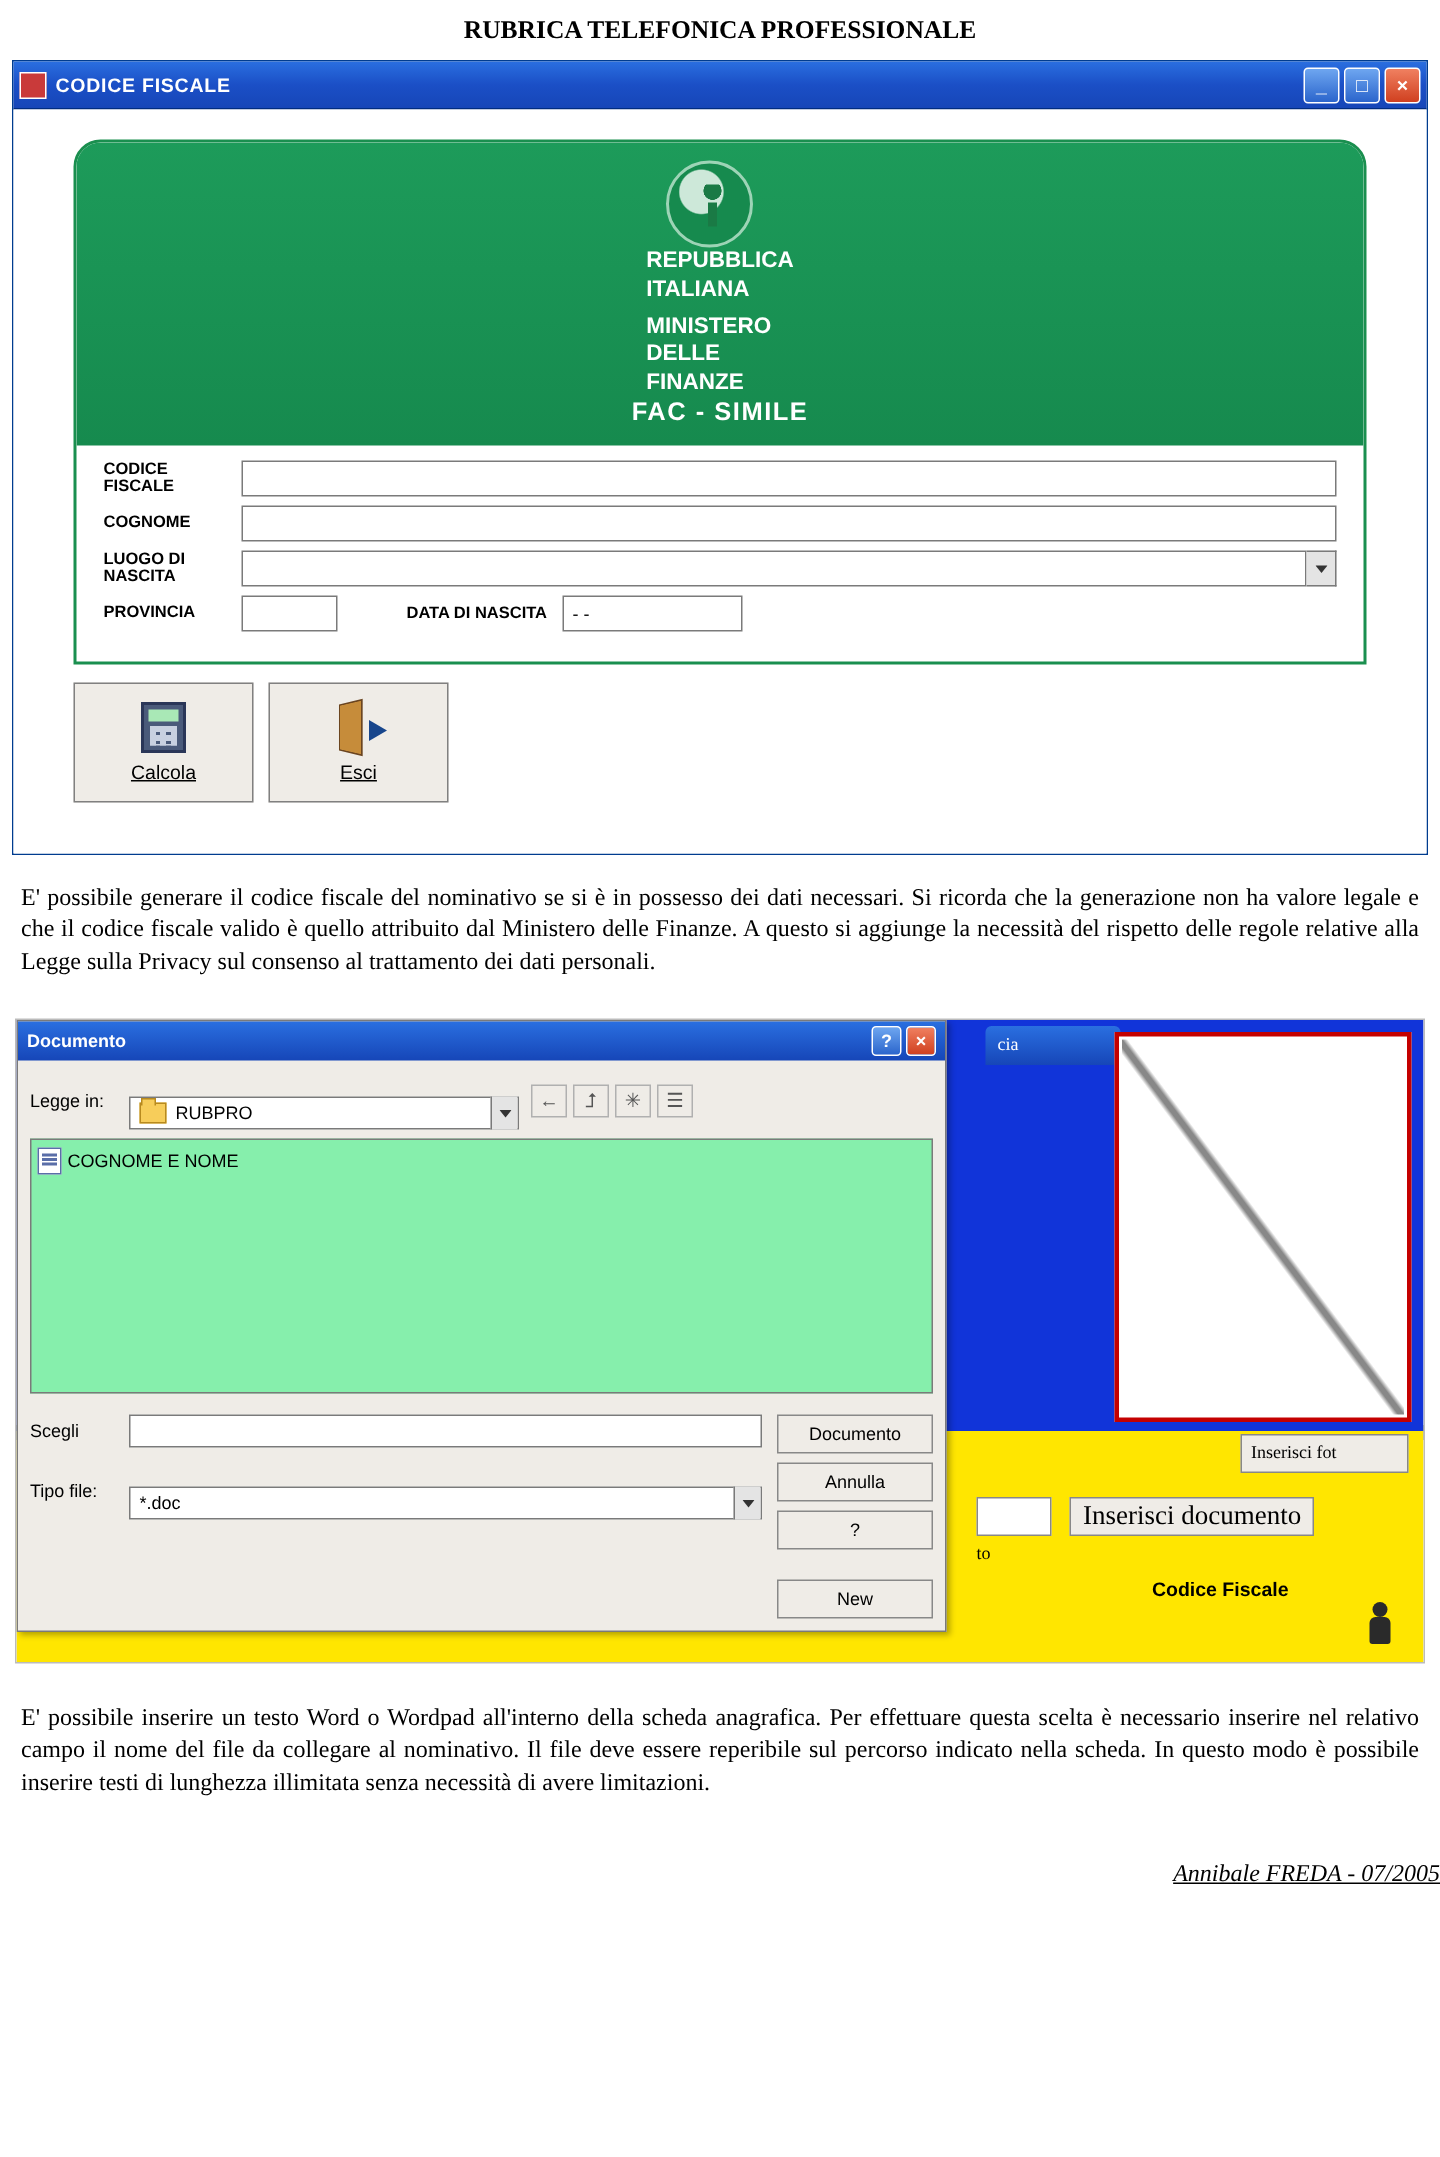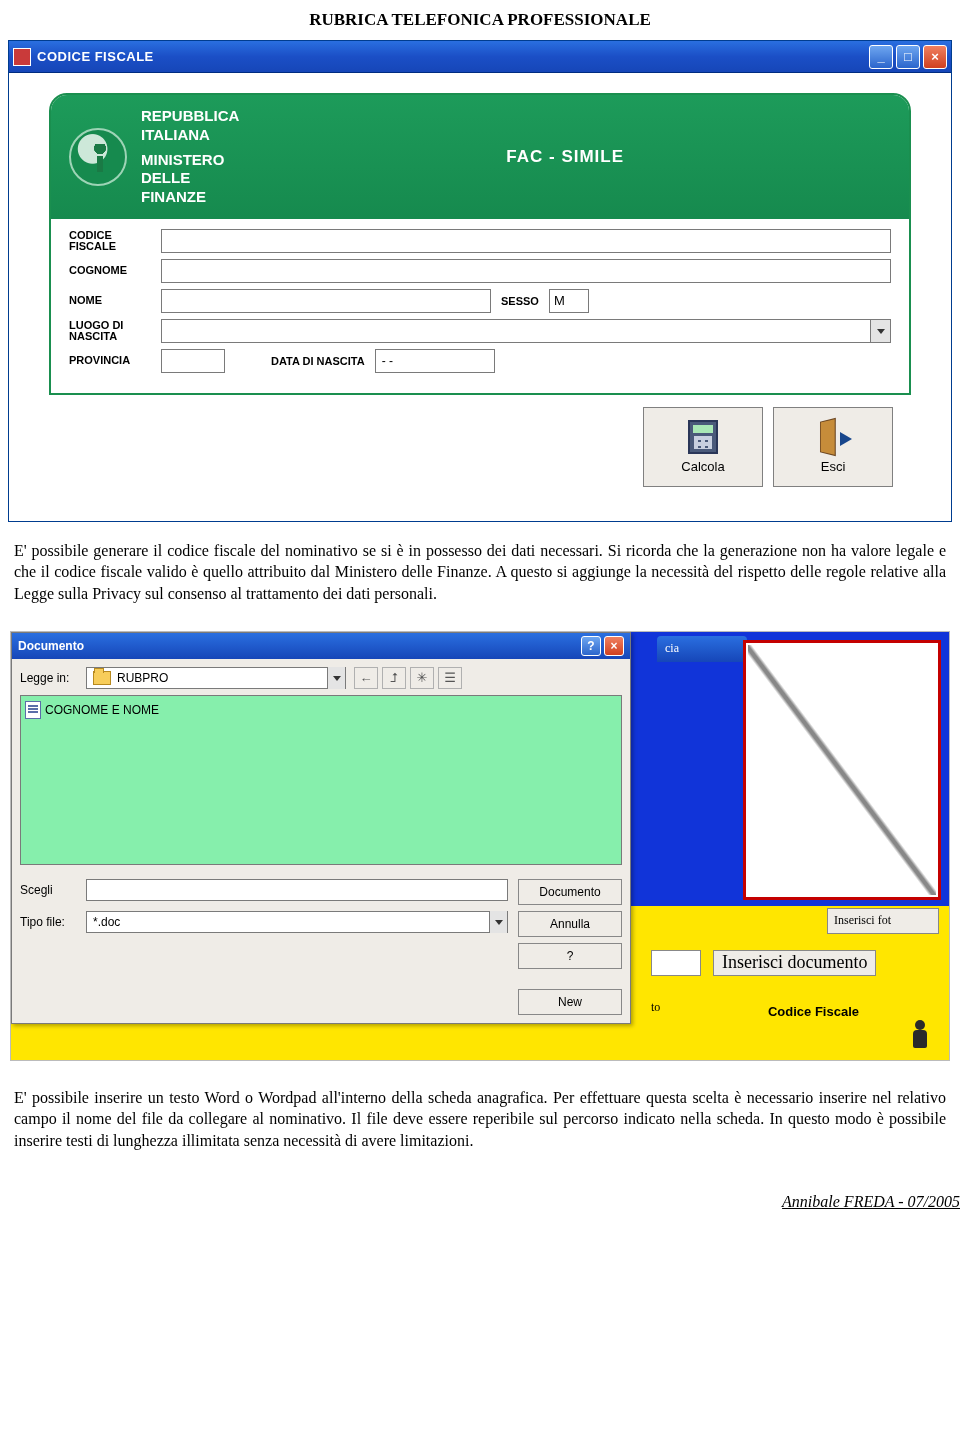--- a/index.html
+++ b/index.html
@@ -33,20 +33,21 @@
     border: 1px solid #fff; border-radius: 3px;
     display: flex; align-items: center; justify-content: center; color: #fff; font-weight: bold; font-size: 13px;
   }
   .xp-titlebar .winbtn.close { background: linear-gradient(to bottom, #f08060, #d04020); }
   .window-body { padding: 20px 40px 30px 40px; background: #fff; }
   .cf-card { border: 2px solid #1a8f4f; border-radius: 18px 18px 0 0; overflow: hidden; }
   .cf-green {
     background: linear-gradient(to bottom, #1d9b5a, #168a4e);
     display: flex; align-items: center; color: #fff; padding: 12px 18px;
     font-family: Arial, sans-serif;
+    flex-direction: column;
   }
   .emblem {
     width: 58px; height: 58px; border-radius: 50%;
     background: radial-gradient(circle at 40% 35%, #cde8d9 0 30%, #168a4e 32% 100%);
     border: 2px solid #9dd4b6; margin-right: 14px; position: relative;
   }
   .emblem::after {
     content: ""; position: absolute; left: 18px; top: 14px; width: 22px; height: 30px;
     background: radial-gradient(circle at 50% 30%, #1a7a45 0 40%, transparent 42%),
                 linear-gradient(#1a7a45,#1a7a45);
@@ -57,21 +58,21 @@
   .cf-fields { padding: 10px 18px 14px 18px; font-family: Arial, sans-serif; font-size: 12px; }
   .cf-row { display: flex; align-items: center; margin-bottom: 6px; }
   .cf-label { width: 92px; font-size: 11px; line-height: 1.0; font-weight: 600; }
   .cf-input { flex: 1; height: 24px; background: #fff; border: 1px solid #7a7a7a; }
   .cf-input.prov { width: 64px; flex: none; }
   .cf-input.sesso { width: 40px; flex: none; text-align: left; padding-left: 4px; display: flex; align-items: center; font-family: Arial; font-size: 13px; }
   .cf-dd { width: 20px; height: 24px; background: #e4e4e4; border: 1px solid #7a7a7a; border-left: none; display: flex; align-items: center; justify-content: center; }
   .cf-dd svg { width: 8px; height: 8px; }
   .cf-gap { width: 36px; }
   .cf-midlabel { font-size: 11px; font-weight: 600; padding: 0 10px; }
-  .cf-buttons { display: flex; justify-content: flex-end; padding: 12px 18px 4px 0; gap: 10px; font-family: Tahoma, sans-serif; }
+  .cf-buttons { display: flex; padding: 12px 18px 4px 0; gap: 10px; font-family: Tahoma, sans-serif; text-decoration: underline; }
   .cf-btn {
     width: 120px; height: 80px; border: 1px solid #808080; background: #efece7;
     display: flex; flex-direction: column; align-items: center; justify-content: center;
     font-size: 13px; gap: 4px;
   }
   .cf-btn .ico { width: 40px; height: 36px; display: flex; align-items: center; justify-content: center; }
   .calc-ico {
     width: 30px; height: 34px; background: #4a5a7a; border: 2px solid #2a3658; position: relative;
   }
   .calc-ico::before { content: ""; position: absolute; left: 3px; top: 3px; right: 3px; height: 8px; background: #a9e8b6; }
@@ -99,21 +100,21 @@
     display: flex; align-items: center; padding-left: 8px; border-radius: 4px 4px 0 0;
   }
   .photoframe { position: absolute; right: 8px; top: 8px; width: 198px; height: 260px; background: #fff; border: 3px solid #c40000; }
   .photoframe::after { content: ""; position: absolute; left: 2px; bottom: 2px; right: 2px; top: 2px;
       background: linear-gradient(to top right, transparent 48%, #888 49% 50%, transparent 51%),
                   linear-gradient(to top left, transparent 48%, transparent 49% 50%, transparent 51%); }
   .ins-foto-btn { position: absolute; right: 10px; top: 276px; width: 112px; height: 26px; background: #efece7; border: 1px solid #888; font-family: Tahoma; font-size: 12px; display: flex; align-items: center; padding-left: 6px; }
   .yellow-row1 { position: absolute; left: 640px; top: 318px; display: flex; align-items: center; gap: 12px; }
   .yellow-field { background: #fff; border: 1px solid #888; height: 26px; }
   .yellow-btn { background: #efece7; border: 1px solid #888; height: 26px; font-family: Tahoma; font-size: 18px; padding: 0 8px; display: flex; align-items: center; }
-  .yellow-tag { position: absolute; left: 640px; top: 368px; font-family: Tahoma; font-size: 12px; }
+  .yellow-tag { position: absolute; left: 640px; top: 348px; font-family: Tahoma; font-size: 12px; }
   .yellow-cflabel { position: absolute; right: 90px; top: 372px; font-family: Arial; font-size: 13px; font-weight: bold; }
   .walkman { position: absolute; right: 16px; bottom: 8px; width: 26px; height: 32px; }
   .walkman::before { content: ""; position: absolute; left: 8px; top: 0; width: 10px; height: 10px; background: #2a2a2a; border-radius: 50%; }
   .walkman::after { content: ""; position: absolute; left: 6px; top: 10px; width: 14px; height: 18px; background: #2a2a2a; border-radius: 4px 4px 2px 2px; }
 
   
   .dlg {
     position: absolute; left: 0; top: 0; width: 620px; background: #efece7;
     border: 1px solid #7a7a7a; font-family: Tahoma, sans-serif; font-size: 12px;
     box-shadow: 2px 2px 4px rgba(0,0,0,0.3);
@@ -125,21 +126,21 @@
   .dlg-title .spacer { flex: 1; }
   .dlg-title .helpbtn, .dlg-title .closebtn {
     width: 20px; height: 20px; margin-left: 3px; border: 1px solid #fff; border-radius: 3px;
     display: flex; align-items: center; justify-content: center; font-size: 12px;
   }
   .dlg-title .helpbtn { background: linear-gradient(#6ea6f0,#2b65cc); }
   .dlg-title .closebtn { background: linear-gradient(#f08060,#d04020); }
   .dlg-body { padding: 8px; }
   .dlg-row { display: flex; align-items: center; margin-bottom: 6px; }
   .dlg-label { width: 66px; }
-  .dlg-combo { flex: 1; display: flex; background: #fff; border: 1px solid #7a7a7a; height: 22px; align-items: center; }
+  .dlg-combo { flex: 1; display: flex; background: #fff; border: 1px solid #7a7a7a; height: 22px; align-items: center; margin-top: 16px; }
   .dlg-combo .folder-ico { width: 18px; height: 14px; background: #f7cd5a; border: 1px solid #b88a1f; margin: 0 6px; position: relative; }
   .dlg-combo .folder-ico::before { content: ""; position: absolute; left: 0; top: -4px; width: 8px; height: 4px; background: #f7cd5a; border: 1px solid #b88a1f; border-bottom: none; }
   .dlg-combo span { flex: 1; }
   .dlg-dd { width: 18px; height: 22px; background: #e4e4e4; border-left: 1px solid #7a7a7a; display: flex; align-items: center; justify-content: center; }
   .toolbar-icons { display: flex; gap: 4px; margin-left: 8px; }
   .tb { width: 24px; height: 22px; border: 1px solid #b0b0b0; background: #efece7; display: flex; align-items: center; justify-content: center; font-size: 13px; color: #555; }
   .filelist { background: #86efac; border: 1px solid #7a7a7a; height: 170px; padding: 4px; }
   .fileitem { display: flex; align-items: center; height: 20px; }
   .fileitem .doc-ico { width: 16px; height: 18px; background: #fff; border: 1px solid #5a6ea8; margin-right: 4px; position: relative; }
   .fileitem .doc-ico::before { content: ""; position: absolute; left: 2px; top: 3px; right: 2px; height: 2px; background: #5a6ea8; box-shadow: 0 3px 0 #5a6ea8, 0 6px 0 #5a6ea8; }
@@ -186,26 +187,20 @@
               <div>CODICE</div>
                 <div>FISCALE</div>
             </div>
             <div class="cf-input"></div>
           </div>
           <div class="cf-row">
             <div class="cf-label">COGNOME</div>
             <div class="cf-input"></div>
           </div>
           <div class="cf-row">
-            <div class="cf-label">NOME</div>
-            <div class="cf-input" style="flex:0 0 330px"></div>
-            <div class="cf-midlabel">SESSO</div>
-            <div class="cf-input sesso">M</div>
-          </div>
-          <div class="cf-row">
             <div class="cf-label">
               <div>LUOGO DI</div>
                 <div>NASCITA</div>
             </div>
             <div class="cf-input"></div>
             <div class="cf-dd">
               <svg viewBox="0 0 8 8">
                   <path d="M0 2 L8 2 L4 7 Z" fill="#333"></path>
                 </svg>
             </div>

